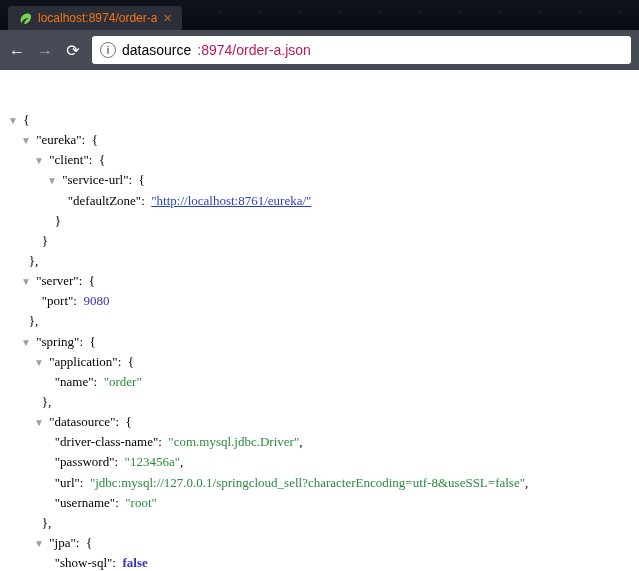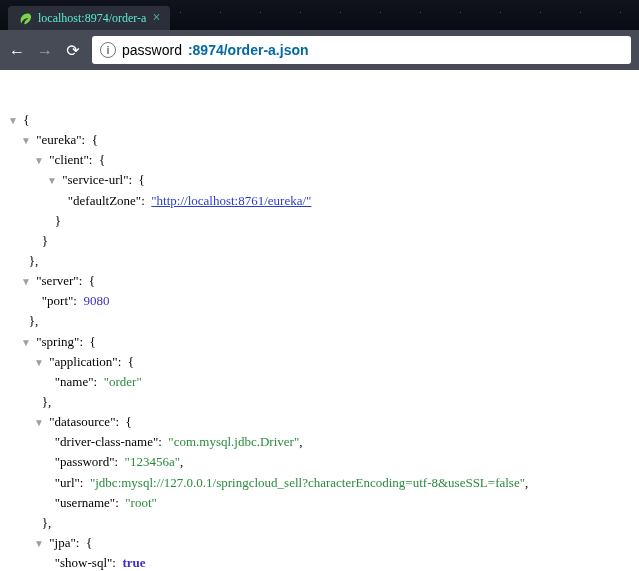--- a/index.html
+++ b/index.html
@@ -22,27 +22,27 @@
   }
   .chrome-top::after{
     content:"";
     position:absolute; inset:0;
     background-image: radial-gradient(white 0.5px, transparent 0.5px);
     background-size: 40px 25px;
     opacity:0.25;
   }
   .tab {
     background: #2a2f3a;
-    color: #5eead4;
+    color: #f97316;
     height: 24px;
     display: flex;
     align-items: center;
     padding: 0 10px;
     border-radius: 4px 4px 0 0;
-    font-family: Liberation Serif, serif;
+    font-family: Liberation Sans, sans-serif;
     font-size: 12px;
     gap: 6px;
     max-width: 180px;
     position: relative;
     z-index: 1;
   }
   .tab .favicon {
     width: 14px; height: 14px;
     display:inline-flex; align-items:center; justify-content:center;
   }
@@ -69,21 +69,21 @@
     font-family: Arial, sans-serif;
     font-size: 14px;
     color: #222;
   }
   .omnibox .info {
     width:16px; height:16px; border:1.3px solid #777; border-radius:50%;
     display:inline-flex; align-items:center; justify-content:center;
     font-size:11px; color:#777; font-weight:bold;
   }
   .omnibox .host { color:#000; }
-  .omnibox .path { color:#0369a1;font-weight:bold; }
+  .omnibox .path { color:#be185d; }
   .content {
     padding: 40px 12px 30px 6px;
     line-height: 1.55;
     position: relative;
   }
   .row { white-space: pre; }
   .tog {
     display:inline-block; width:14px; text-align:center;
     color:#9aa0a6; font-size:10px; user-select:none;
   }
@@ -110,21 +110,21 @@
     <span class="close">×</span>
   </div>
 </div>
 
 <div class="toolbar">
   <span class="nav-btn">←</span>
   <span class="nav-btn" style="opacity:.45">→</span>
   <span class="nav-btn">⟳</span>
   <div class="omnibox">
     <span class="info">i</span>
-    <span class="host">password</span>
+    <span class="host">datasource</span>
       <span class="path">:8974/order-a.json</span>
   </div>
 </div>
 
 <div class="content">
 <div class="row"><span class="tog on"></span> <span class="brace">{</span></div>
 <div class="row">    <span class="tog on"></span> <span class="key">"eureka"</span><span class="colon">:</span>  <span class="brace">{</span></div>
 <div class="row">        <span class="tog on"></span> <span class="key">"client"</span><span class="colon">:</span>  <span class="brace">{</span></div>
 <div class="row">            <span class="tog on"></span> <span class="key">"service-url"</span><span class="colon">:</span>  <span class="brace">{</span></div>
 <div class="row">                   <span class="key">"defaultZone"</span><span class="colon">:</span>  <a class="link" href="#">"http://localhost:8761/eureka/"</a></div>
@@ -138,15 +138,15 @@
 <div class="row">        <span class="tog on"></span> <span class="key">"application"</span><span class="colon">:</span>  <span class="brace">{</span></div>
 <div class="row">               <span class="key">"name"</span><span class="colon">:</span>  <span class="str">"order"</span></div>
 <div class="row">           <span class="brace">},</span></div>
 <div class="row">        <span class="tog on"></span> <span class="key">"datasource"</span><span class="colon">:</span>  <span class="brace">{</span></div>
 <div class="row">               <span class="key">"driver-class-name"</span><span class="colon">:</span>  <span class="str">"com.mysql.jdbc.Driver"</span><span>,</span></div>
 <div class="row">               <span class="key">"password"</span><span class="colon">:</span>  <span class="str">"123456a"</span><span>,</span></div>
 <div class="row">               <span class="key">"url"</span><span class="colon">:</span>  <span class="str">"jdbc:mysql://127.0.0.1/springcloud_sell?characterEncoding=utf-8&amp;useSSL=false"</span><span>,</span></div>
 <div class="row">               <span class="key">"username"</span><span class="colon">:</span>  <span class="str">"root"</span></div>
 <div class="row">           <span class="brace">},</span></div>
 <div class="row">        <span class="tog on"></span> <span class="key">"jpa"</span><span class="colon">:</span>  <span class="brace">{</span></div>
-<div class="row">               <span class="key">"show-sql"</span><span class="colon">:</span>  <span class="bool">true</span></div>
+<div class="row">               <span class="key">"show-sql"</span><span class="colon">:</span>  <span class="bool">false</span></div>
 
 </div>
 
 </body></html>

